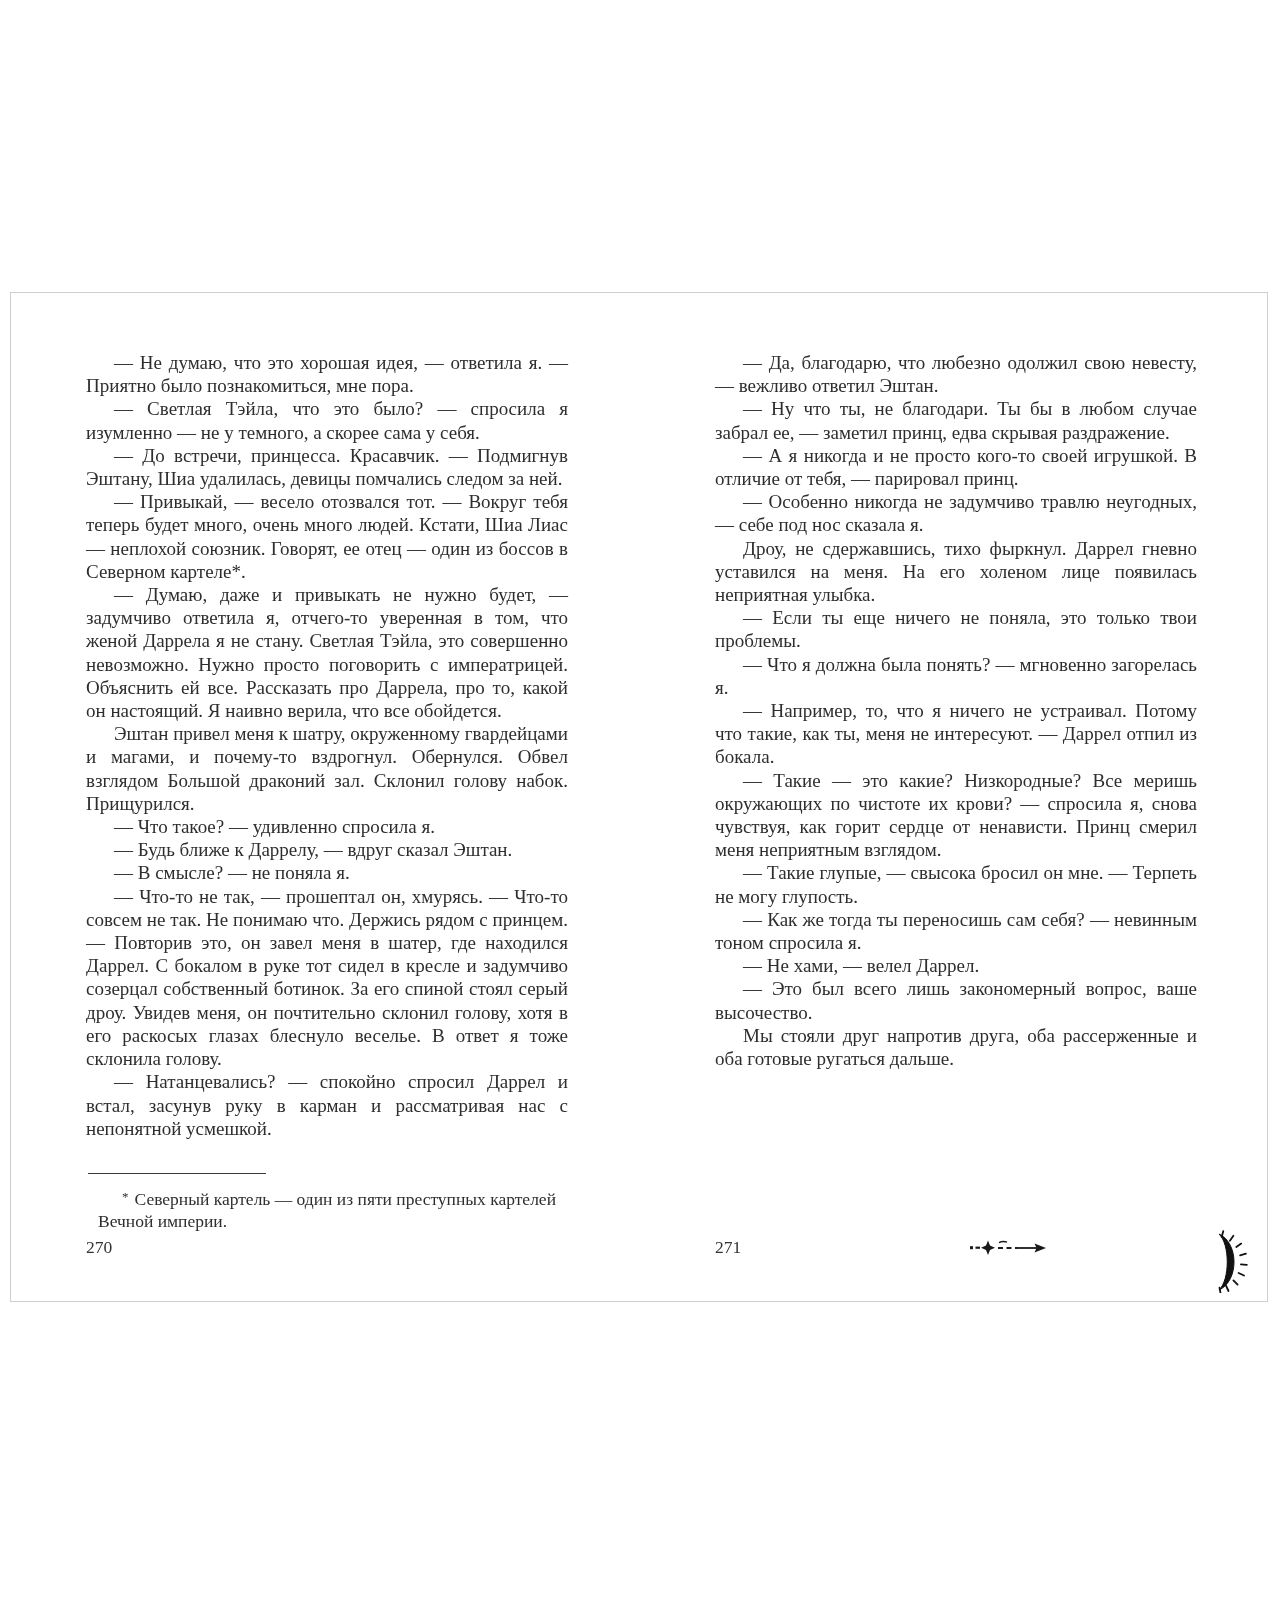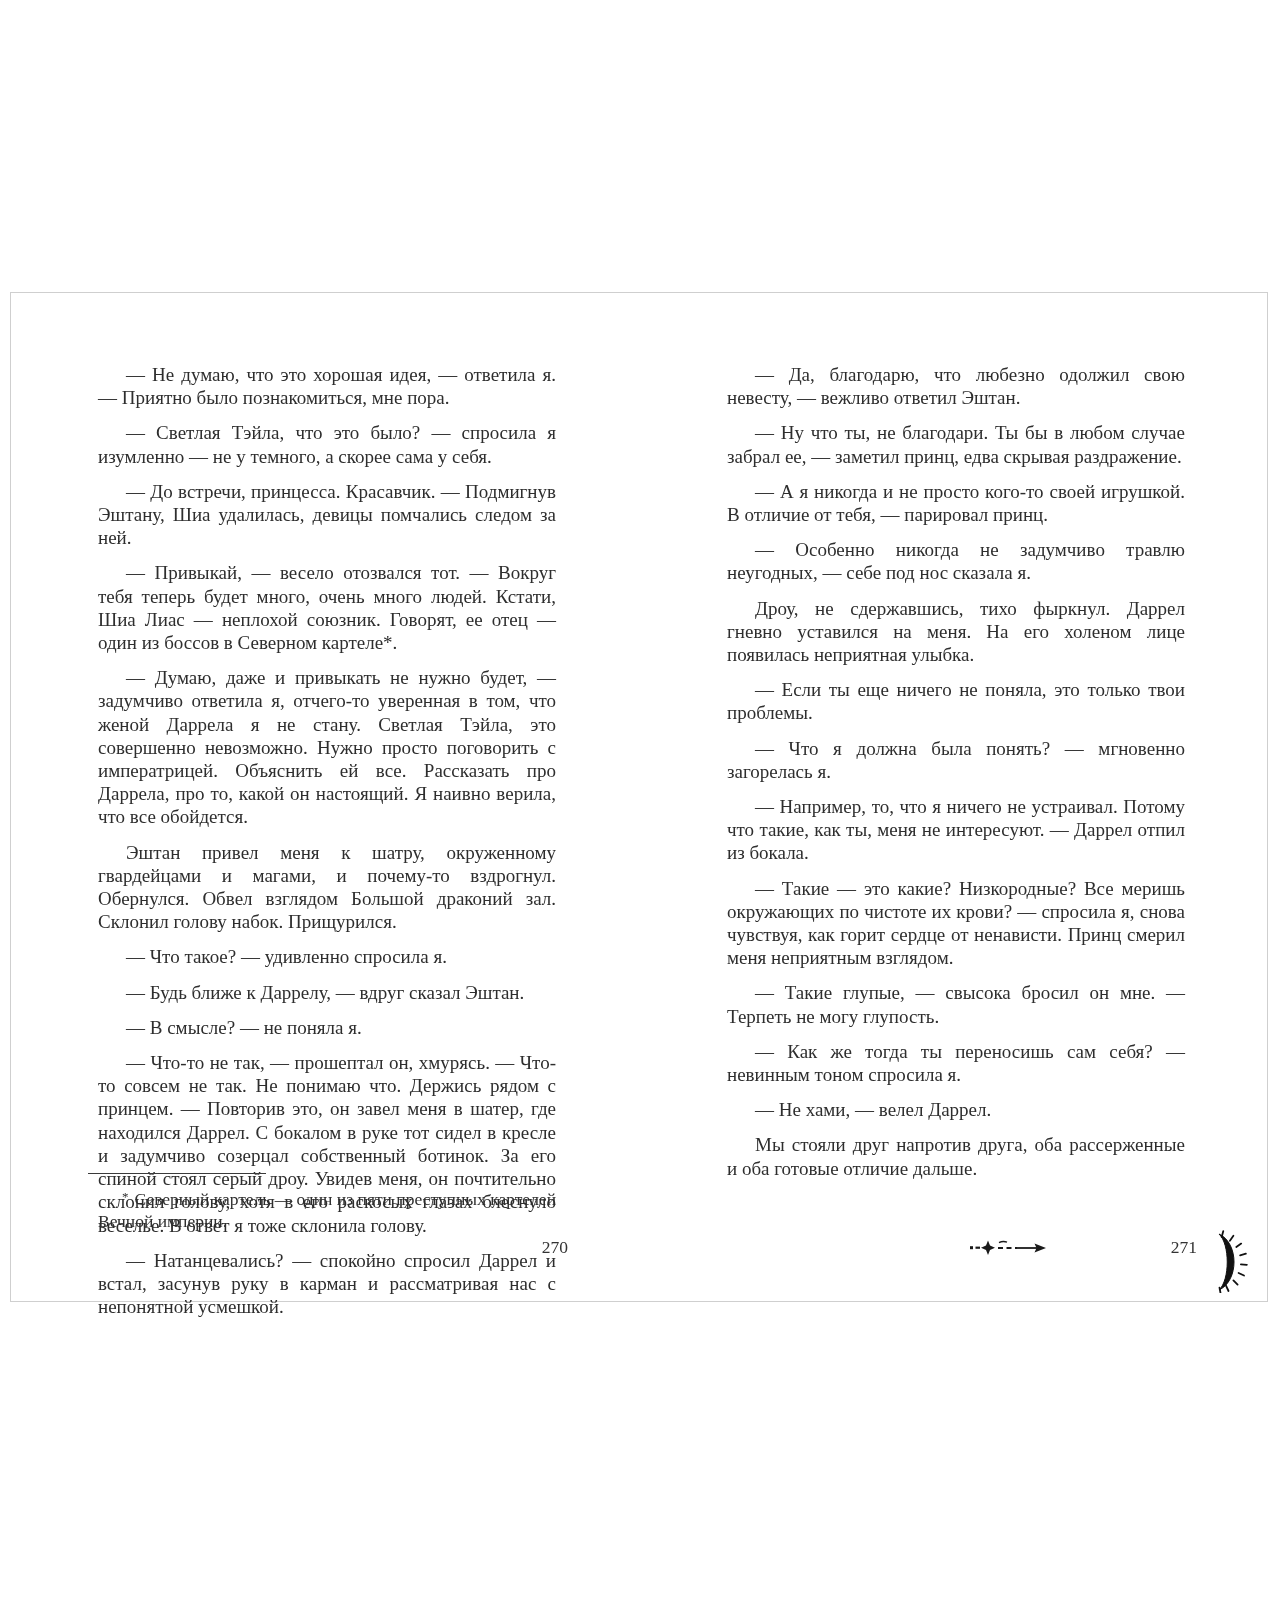--- a/index.html
+++ b/index.html
@@ -33,21 +33,21 @@
   }
   .page.left  { left: 0; }
   .page.right { left: 629px; }
   .text-col {
     position: absolute;
     left: 75px;
     top: 58px;
     width: 482px;
   }
   .text-col p {
-    margin: 12px;
+    margin: 0;
     text-indent: 28px;
     text-align: justify;
     font-size: 19px;
     line-height: 23.2px;
   }
   .footnote {
     position: absolute;
     left: 75px;
     top: 880px;
     width: 482px;
@@ -68,21 +68,21 @@
   .fn-marker {
     vertical-align: 4px;
     font-size: 13px;
     margin-right: 6px;
   }
   .footer {
     position: absolute;
     left: 75px;
     top: 944px;
     width: 482px;
-    text-align: right;
+    text-align: left;
     font-size: 17.5px;
     color: #333333;
   }
   .arrow-deco {
     position: absolute;
     left: 254px;
     top: 3px;
   }
   .moon {
     position: absolute;
@@ -127,21 +127,22 @@
         <p>— А я никогда и не просто кого-то своей игрушкой. В отличие от тебя, — парировал принц.</p>
         <p>— Особенно никогда не задумчиво травлю неугодных, — себе под нос сказала я.</p>
         <p>Дроу, не сдержавшись, тихо фыркнул. Даррел гневно уставился на меня. На его холеном лице появилась неприятная улыбка.</p>
         <p>— Если ты еще ничего не поняла, это только твои проблемы.</p>
         <p>— Что я должна была понять? — мгновенно загорелась я.</p>
         <p>— Например, то, что я ничего не устраивал. Потому что такие, как ты, меня не интересуют. — Даррел отпил из бокала.</p>
         <p>— Такие — это какие? Низкородные? Все меришь окружающих по чистоте их крови? — спросила я, снова чувствуя, как горит сердце от ненависти. Принц смерил меня неприятным взглядом.</p>
         <p>— Такие глупые, — свысока бросил он мне. — Терпеть не могу глупость.</p>
         <p>— Как же тогда ты переносишь сам себя? — невинным тоном спросила я.</p>
         <p>— Не хами, — велел Даррел.</p>
-        <p>Мы стояли друг напротив друга, оба рассерженные и оба готовые отличие дальше.</p>
+        <p>— Это был всего лишь закономерный вопрос, ваше высочество.</p>
+        <p>Мы стояли друг напротив друга, оба рассерженные и оба готовые ругаться дальше.</p>
       </div>
 
     <div class="footer">
       <span>271</span>
       <span class="arrow-deco">
         <svg width="78" height="16" viewBox="0 0 78 16" xmlns="http://www.w3.org/2000/svg">
           <rect x="1" y="6.2" width="3" height="3" fill="#1a1a1a"></rect>
           <rect x="6.5" y="6.6" width="4.5" height="2.2" fill="#1a1a1a"></rect>
           <path d="M19 0.5 L21 5.5 L26 7.7 L21 9.9 L19 15 L17 9.9 L12 7.7 L17 5.5 Z" fill="#1a1a1a"></path>
           <path d="M30 2.6 Q34 0.6 38 2.2" fill="none" stroke="#1a1a1a" stroke-width="1.4"></path>

